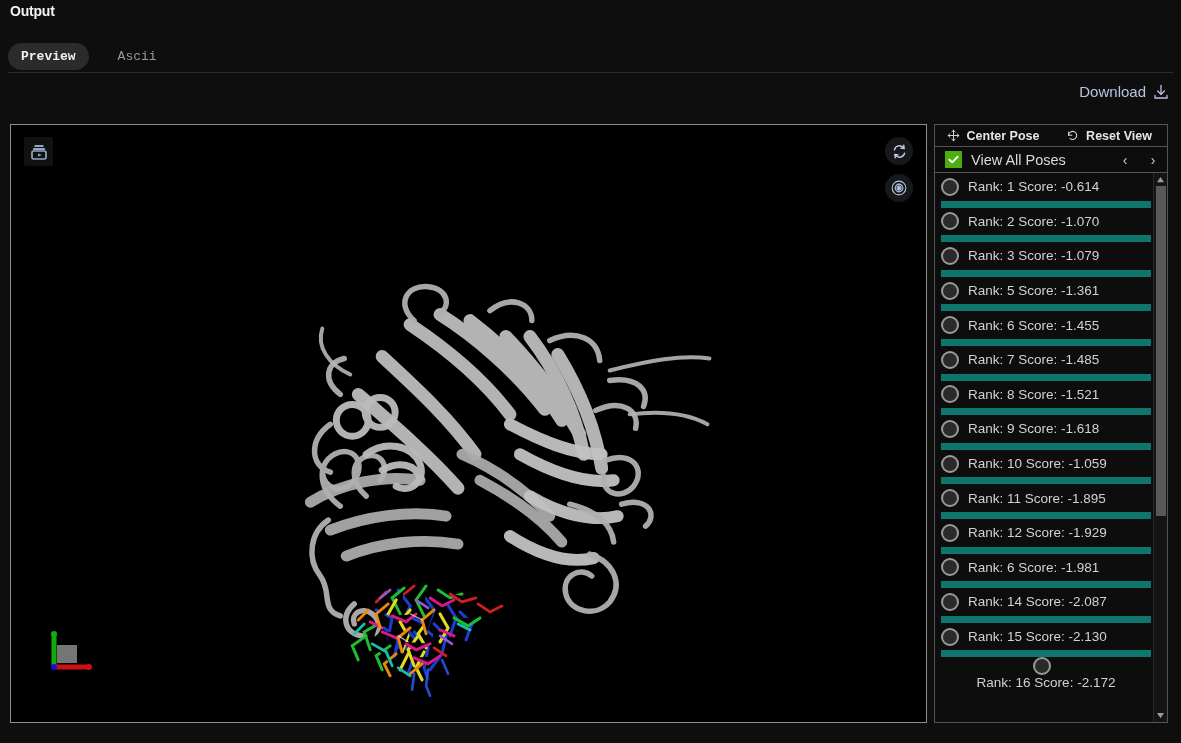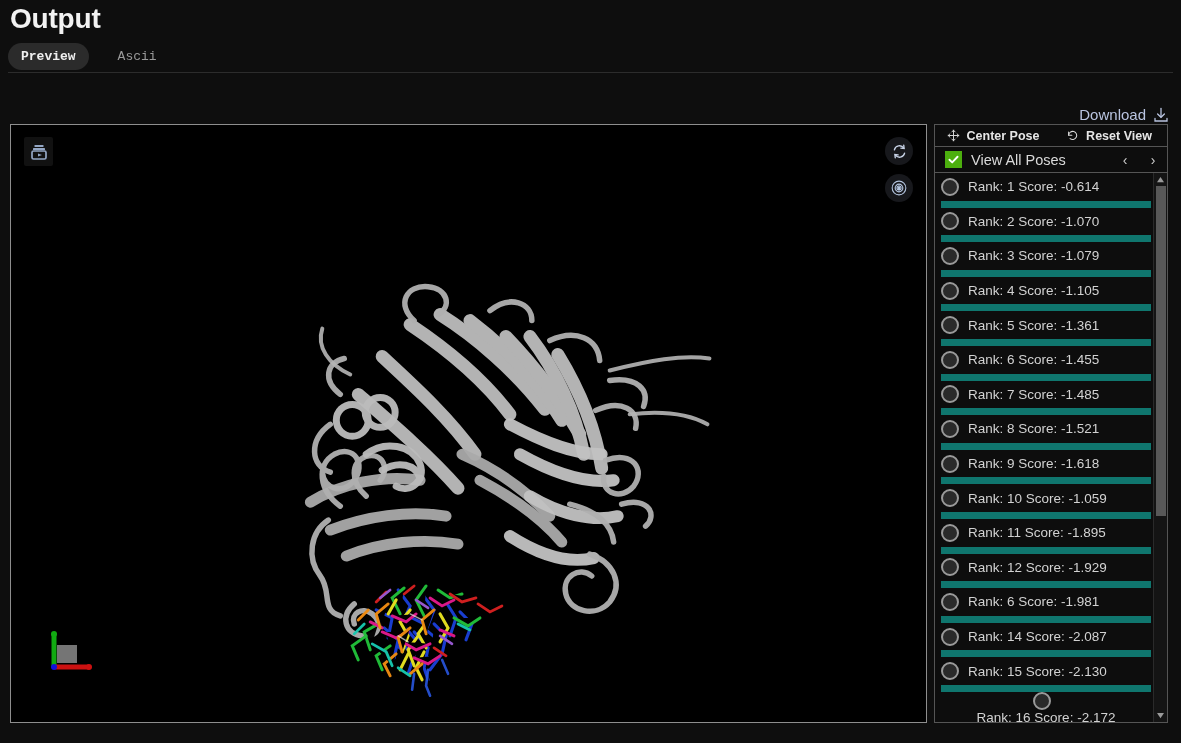--- a/index.html
+++ b/index.html
@@ -6,21 +6,21 @@
   html, body {
     width: 1181px; height: 743px;
     background: #0e0e0e;
     font-family: "Liberation Sans", sans-serif;
     overflow: hidden;
   }
 
   
   .page-title {
     position: absolute; left: 10px; top: 3px;
-    font-size: 28px; font-weight: bold; color: #f2f2f2;
+    font-size: 14px; font-weight: bold; color: #f2f2f2;
     letter-spacing: -0.2px;
     text-align: center;
   }
   .tabbar {
     position: absolute; left: 8px; top: 43px;
     display: flex; align-items: center; gap: 16px;
   }
   .tab {
     font-family: "Liberation Mono", monospace;
     font-size: 13px; padding: 6px 13px;
@@ -29,21 +29,21 @@
     white-space: nowrap;
   }
   .tab.active { background: #2b2b2b; color: #f0f0f0; font-weight: bold; }
   .header-rule {
     position: absolute; left: 8px; top: 72px;
     width: 1165px; height: 1px; background: #2c2c2c;
   }
 
   
   .download-row {
-    position: absolute; right: 12px; top: 106px;
+    position: absolute; right: 12px; top: 83px;
     display: flex; align-items: center; gap: 7px;
     cursor: pointer;
     text-align: right;
   }
   .download-label { font-size: 15px; color: #b9c4e0; }
   .download-icon { width: 16px; height: 16px; display: block; }
 
   
   .viewer {
     position: absolute; left: 10px; top: 124px;
@@ -386,24 +386,20 @@
         <div class="pose-item">
           <span class="radio"></span>
           <span class="pose-label">Rank: 2 Score: -1.070</span>
         </div>
         <div class="pose-item">
           <span class="radio"></span>
           <span class="pose-label">Rank: 3 Score: -1.079</span>
         </div>
         <div class="pose-item">
           <span class="radio"></span>
-          <span class="pose-label">Rank: 4 Score: -1.105</span>
-        </div>
-        <div class="pose-item">
-          <span class="radio"></span>
           <span class="pose-label">Rank: 5 Score: -1.361</span>
         </div>
         <div class="pose-item">
           <span class="radio"></span>
           <span class="pose-label">Rank: 6 Score: -1.455</span>
         </div>
         <div class="pose-item">
           <span class="radio"></span>
           <span class="pose-label">Rank: 7 Score: -1.485</span>
         </div>

